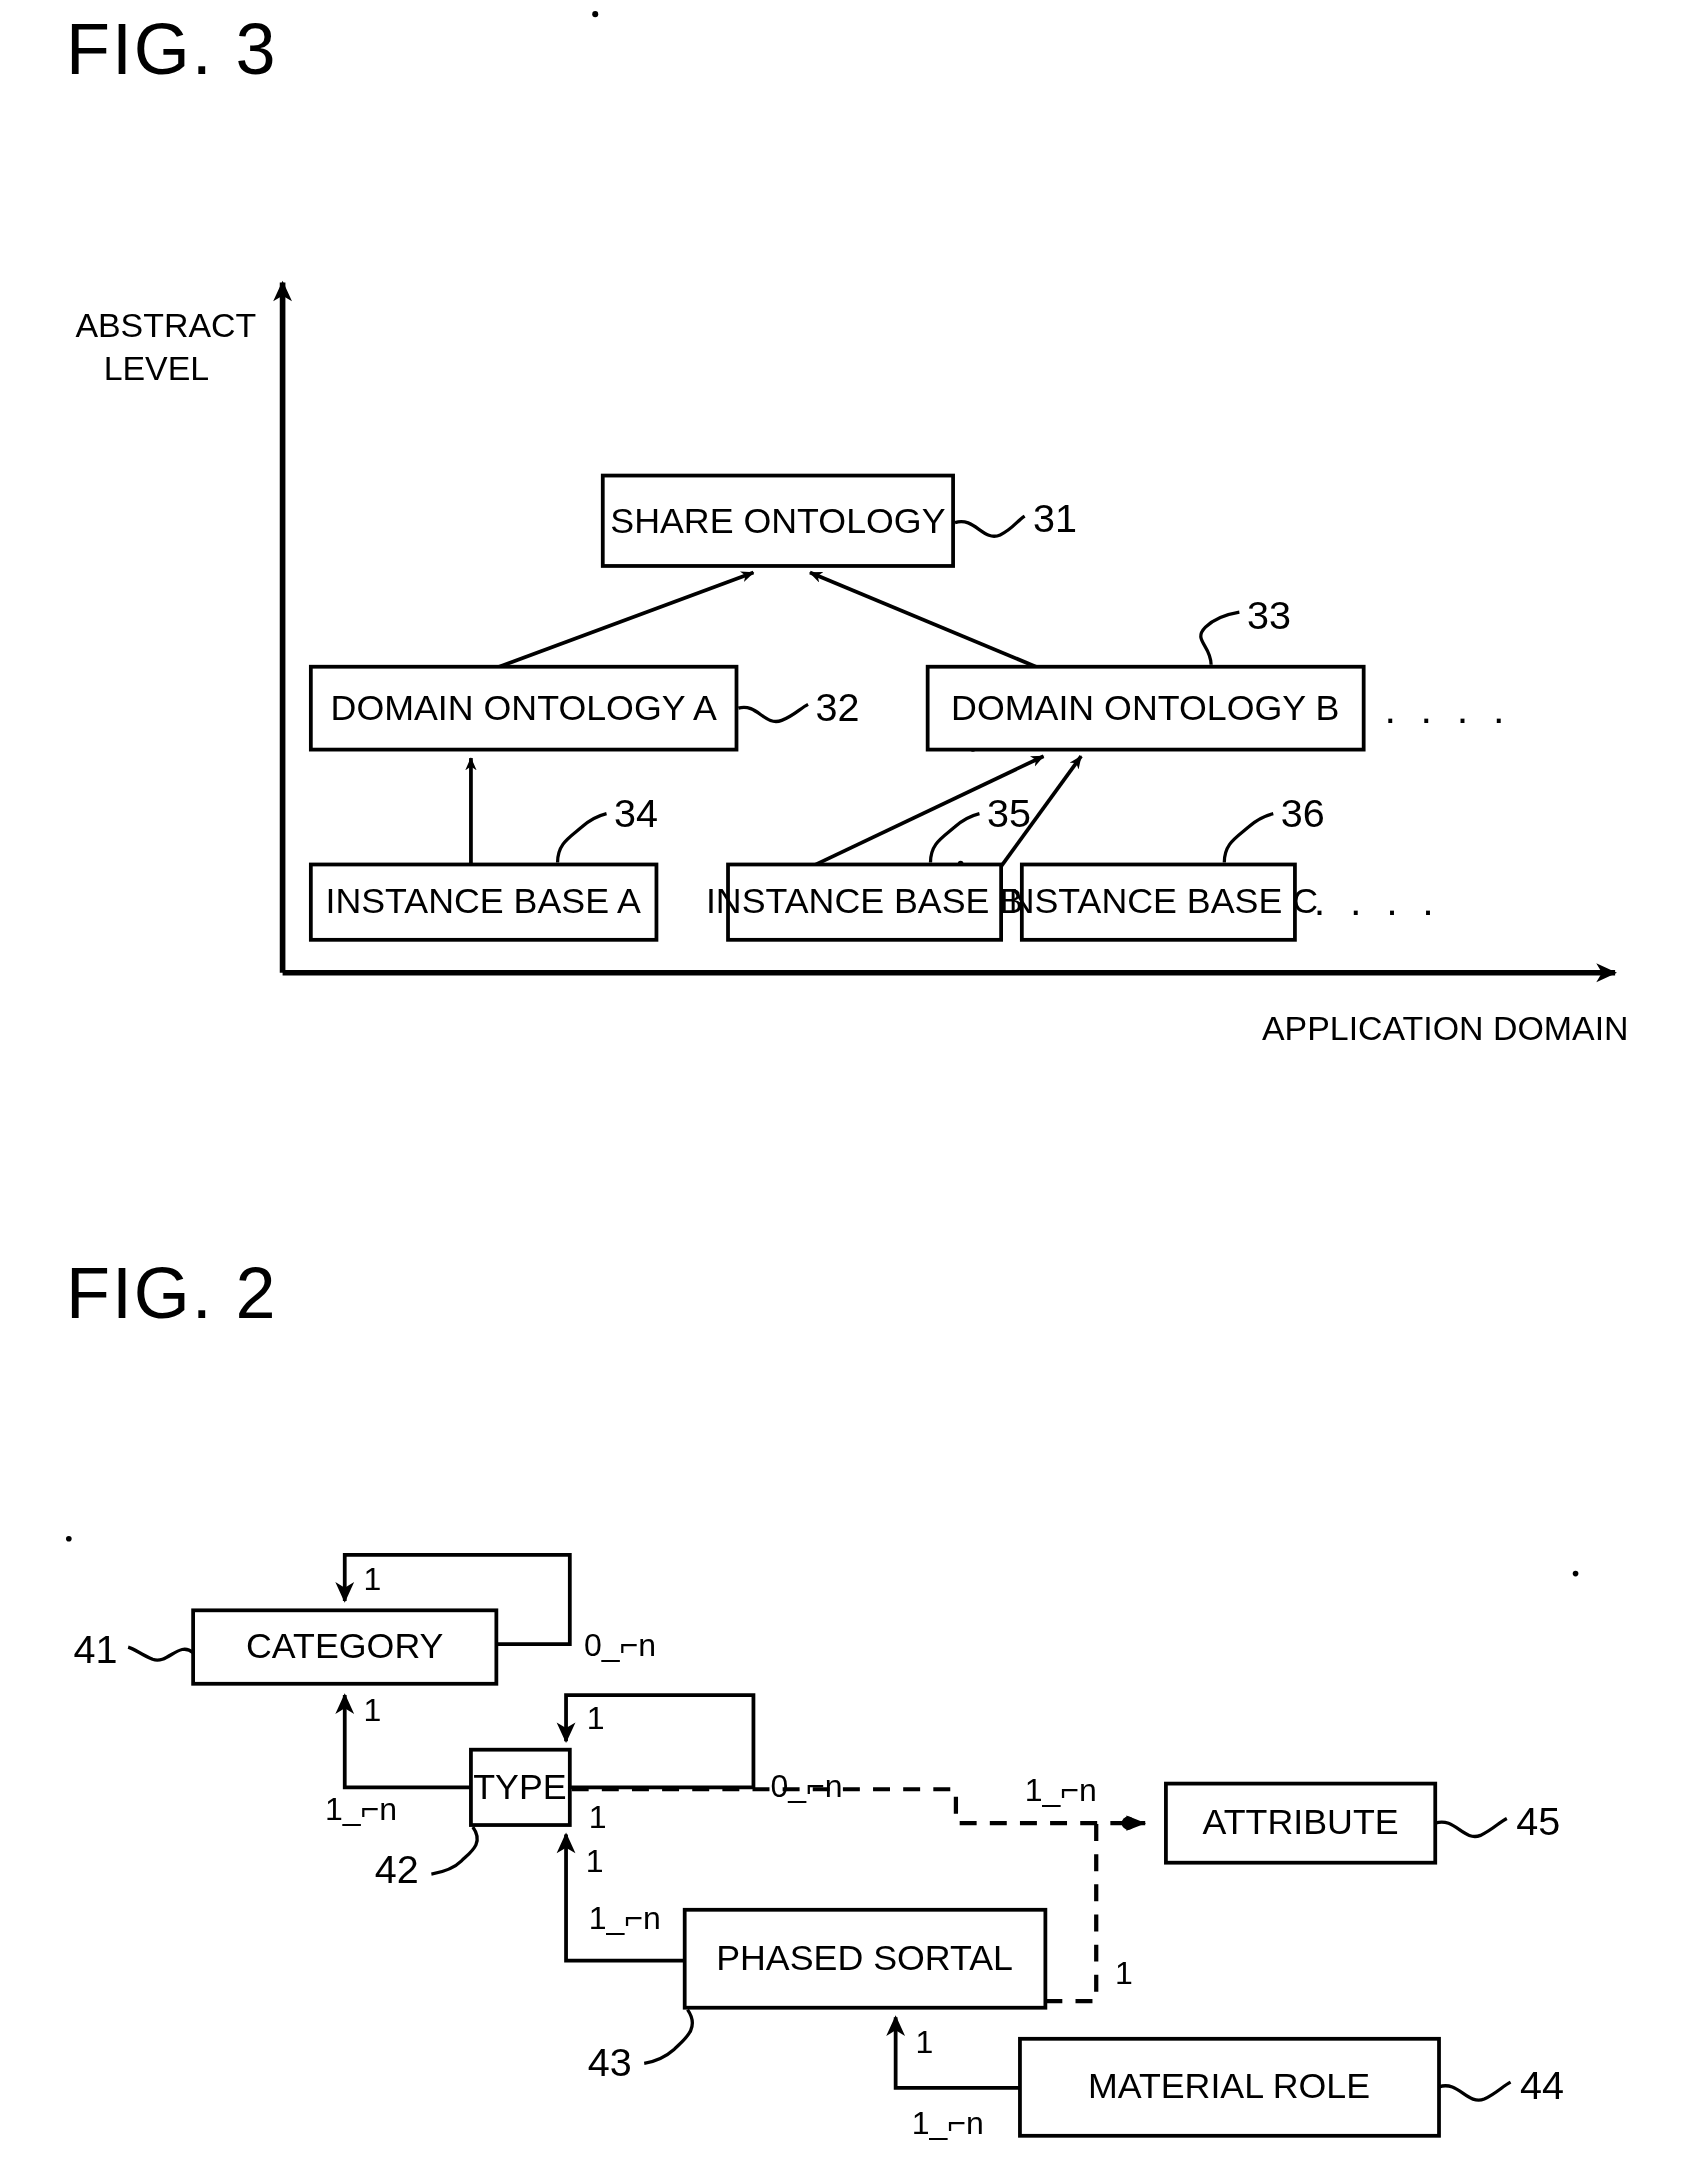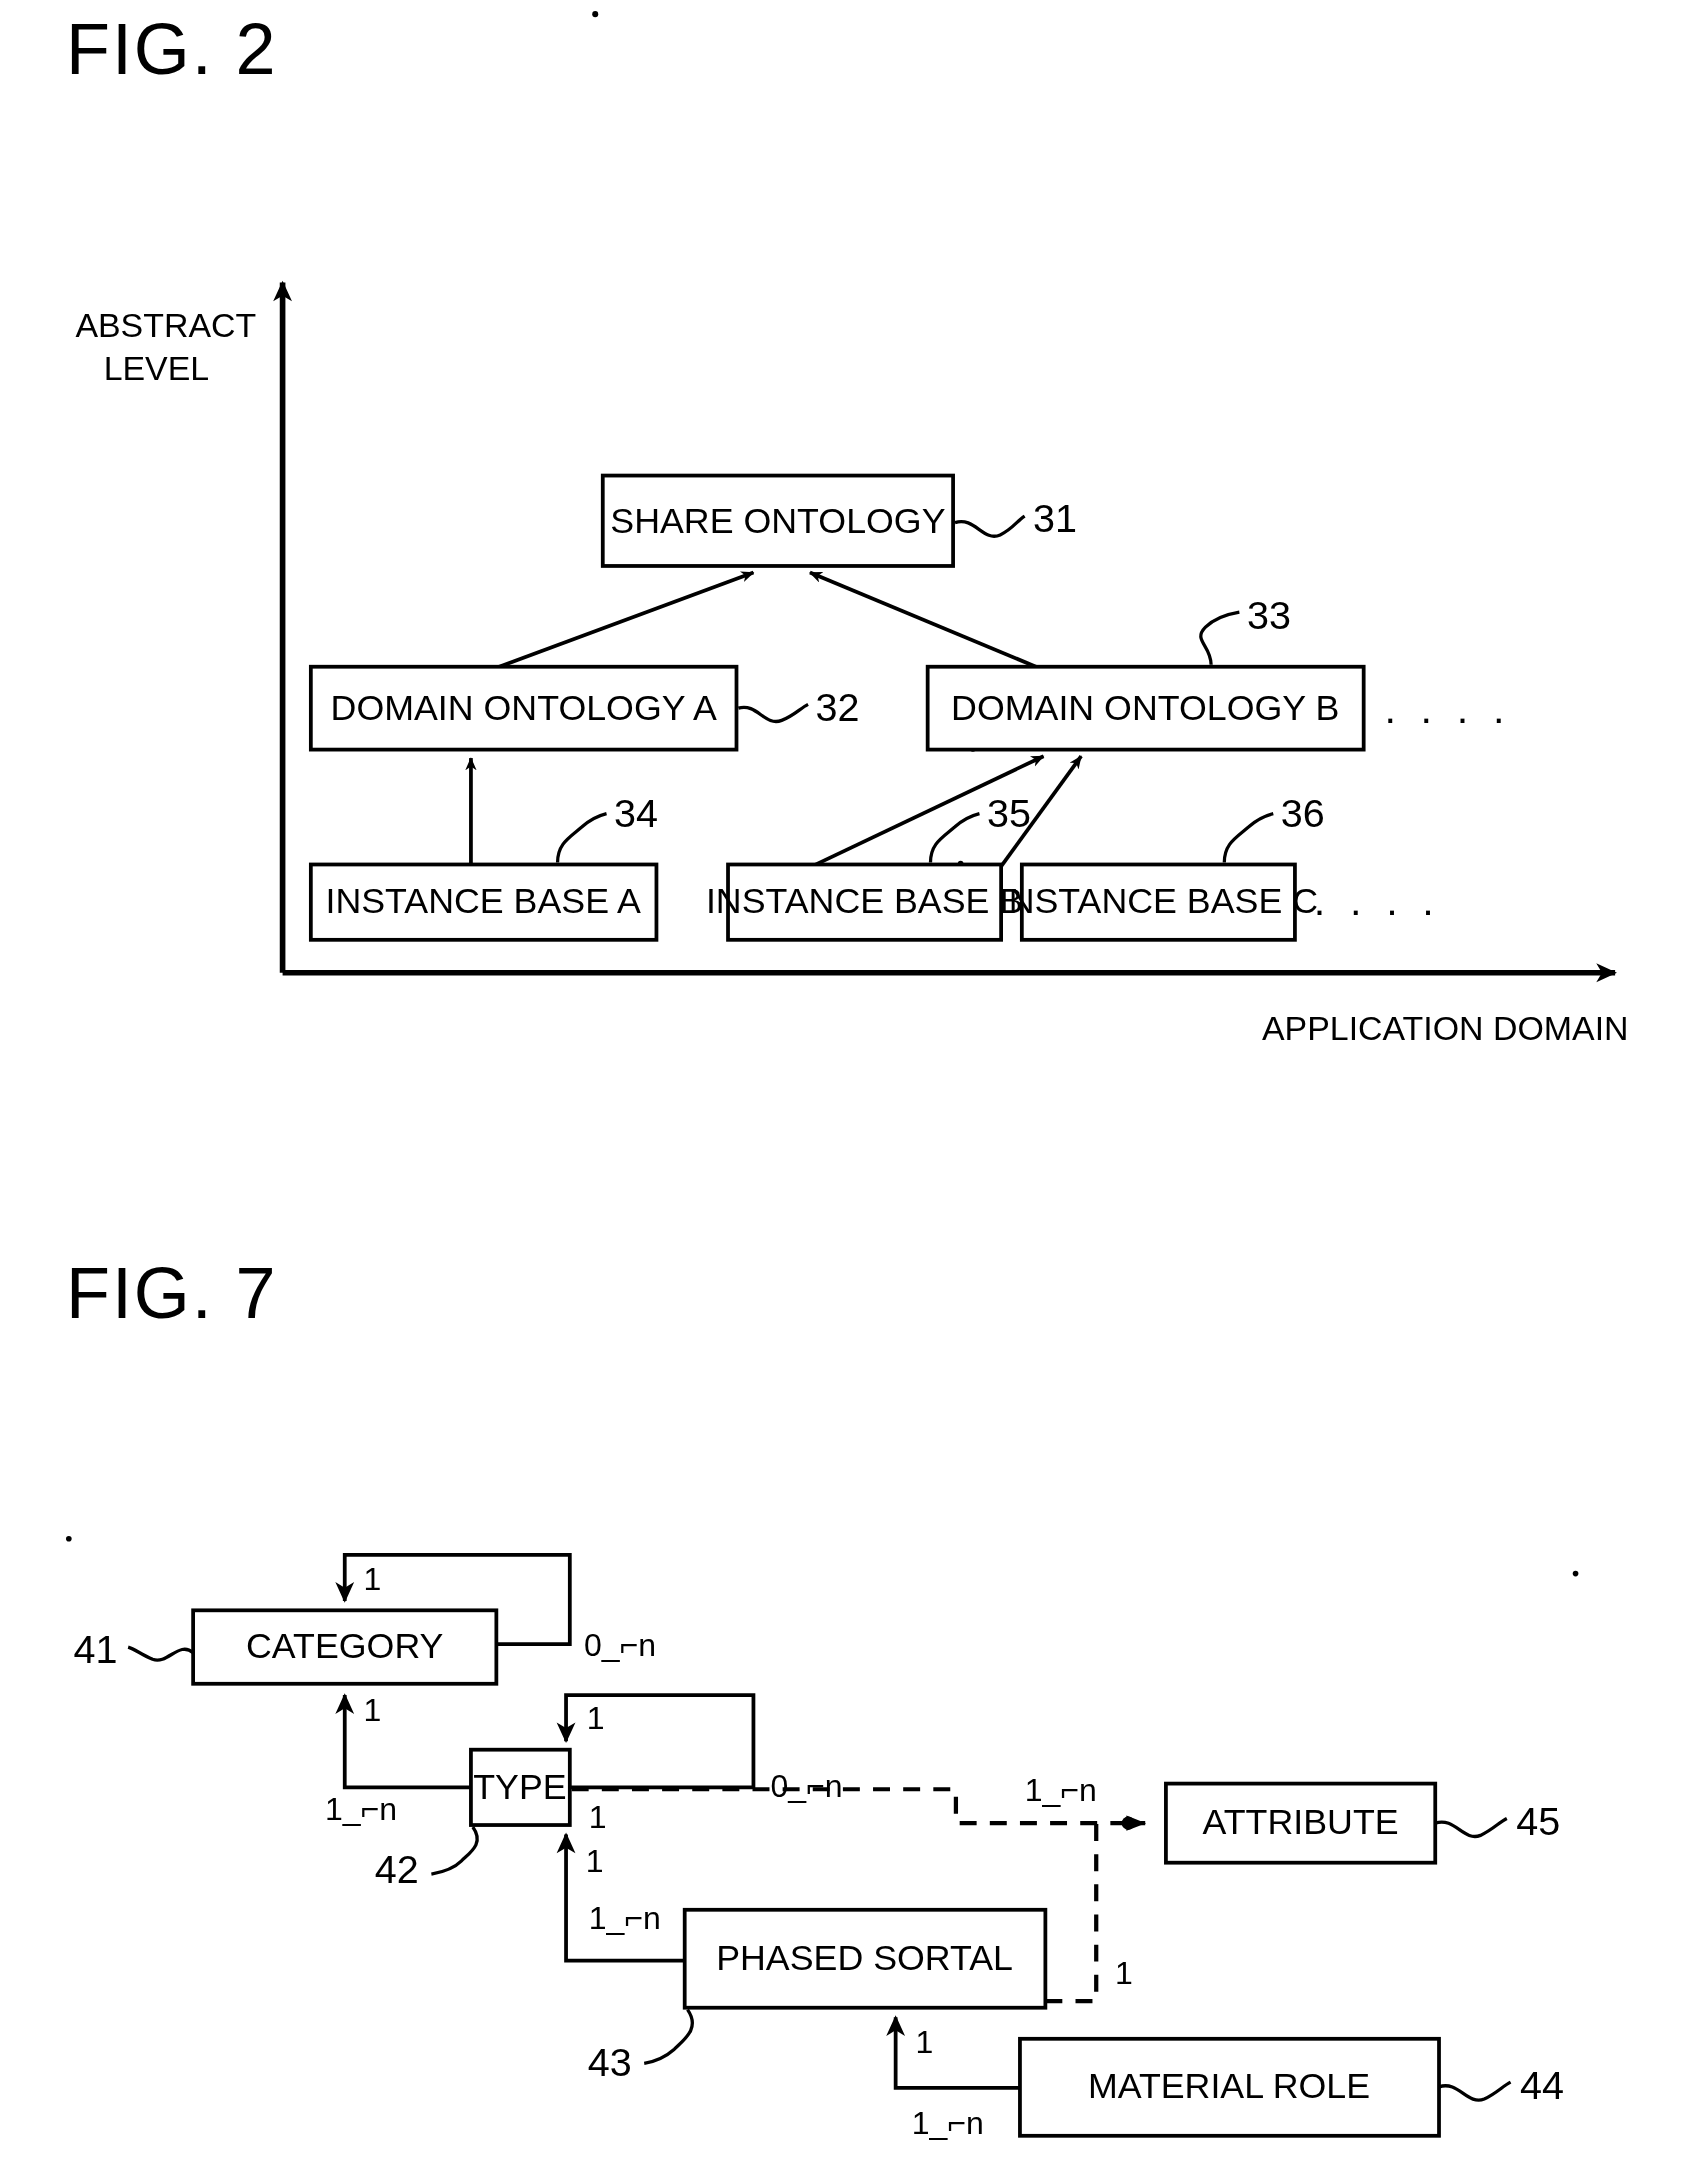--- a/index.html
+++ b/index.html
@@ -95,23 +95,23 @@
     stroke-width: 3.5;
     fill: none;
   }
   .speck { fill: #000; }
 </style>
 </head>
 <body>
 
 <div class="page">
 
-  <div class="fig-title" id="fig3-title">FIG. 2</div>
-
-  <div class="fig-title" id="fig4-title">FIG. 7</div>
+  <div class="fig-title" id="fig3-title">FIG. 3</div>
+
+  <div class="fig-title" id="fig4-title">FIG. 2</div>
 
   <svg class="diagram" viewBox="0 0 1804 2316">
     <defs>
       <marker id="arrowOpen" markerWidth="16" markerHeight="16" refX="13" refY="6" orient="auto" markerUnits="userSpaceOnUse">
         <path d="M 0 0 L 14 6 L 0 12 L 4 6 Z" fill="#000"></path>
       </marker>
       <marker id="arrowSm" markerWidth="26" markerHeight="22" refX="22" refY="11" orient="auto" markerUnits="userSpaceOnUse">
         <path d="M 2 1 L 24 11 L 2 21 L 8 11 Z" fill="#000"></path>
       </marker>
       <marker id="arrowDot" markerWidth="30" markerHeight="22" refX="26" refY="11" orient="auto" markerUnits="userSpaceOnUse">

